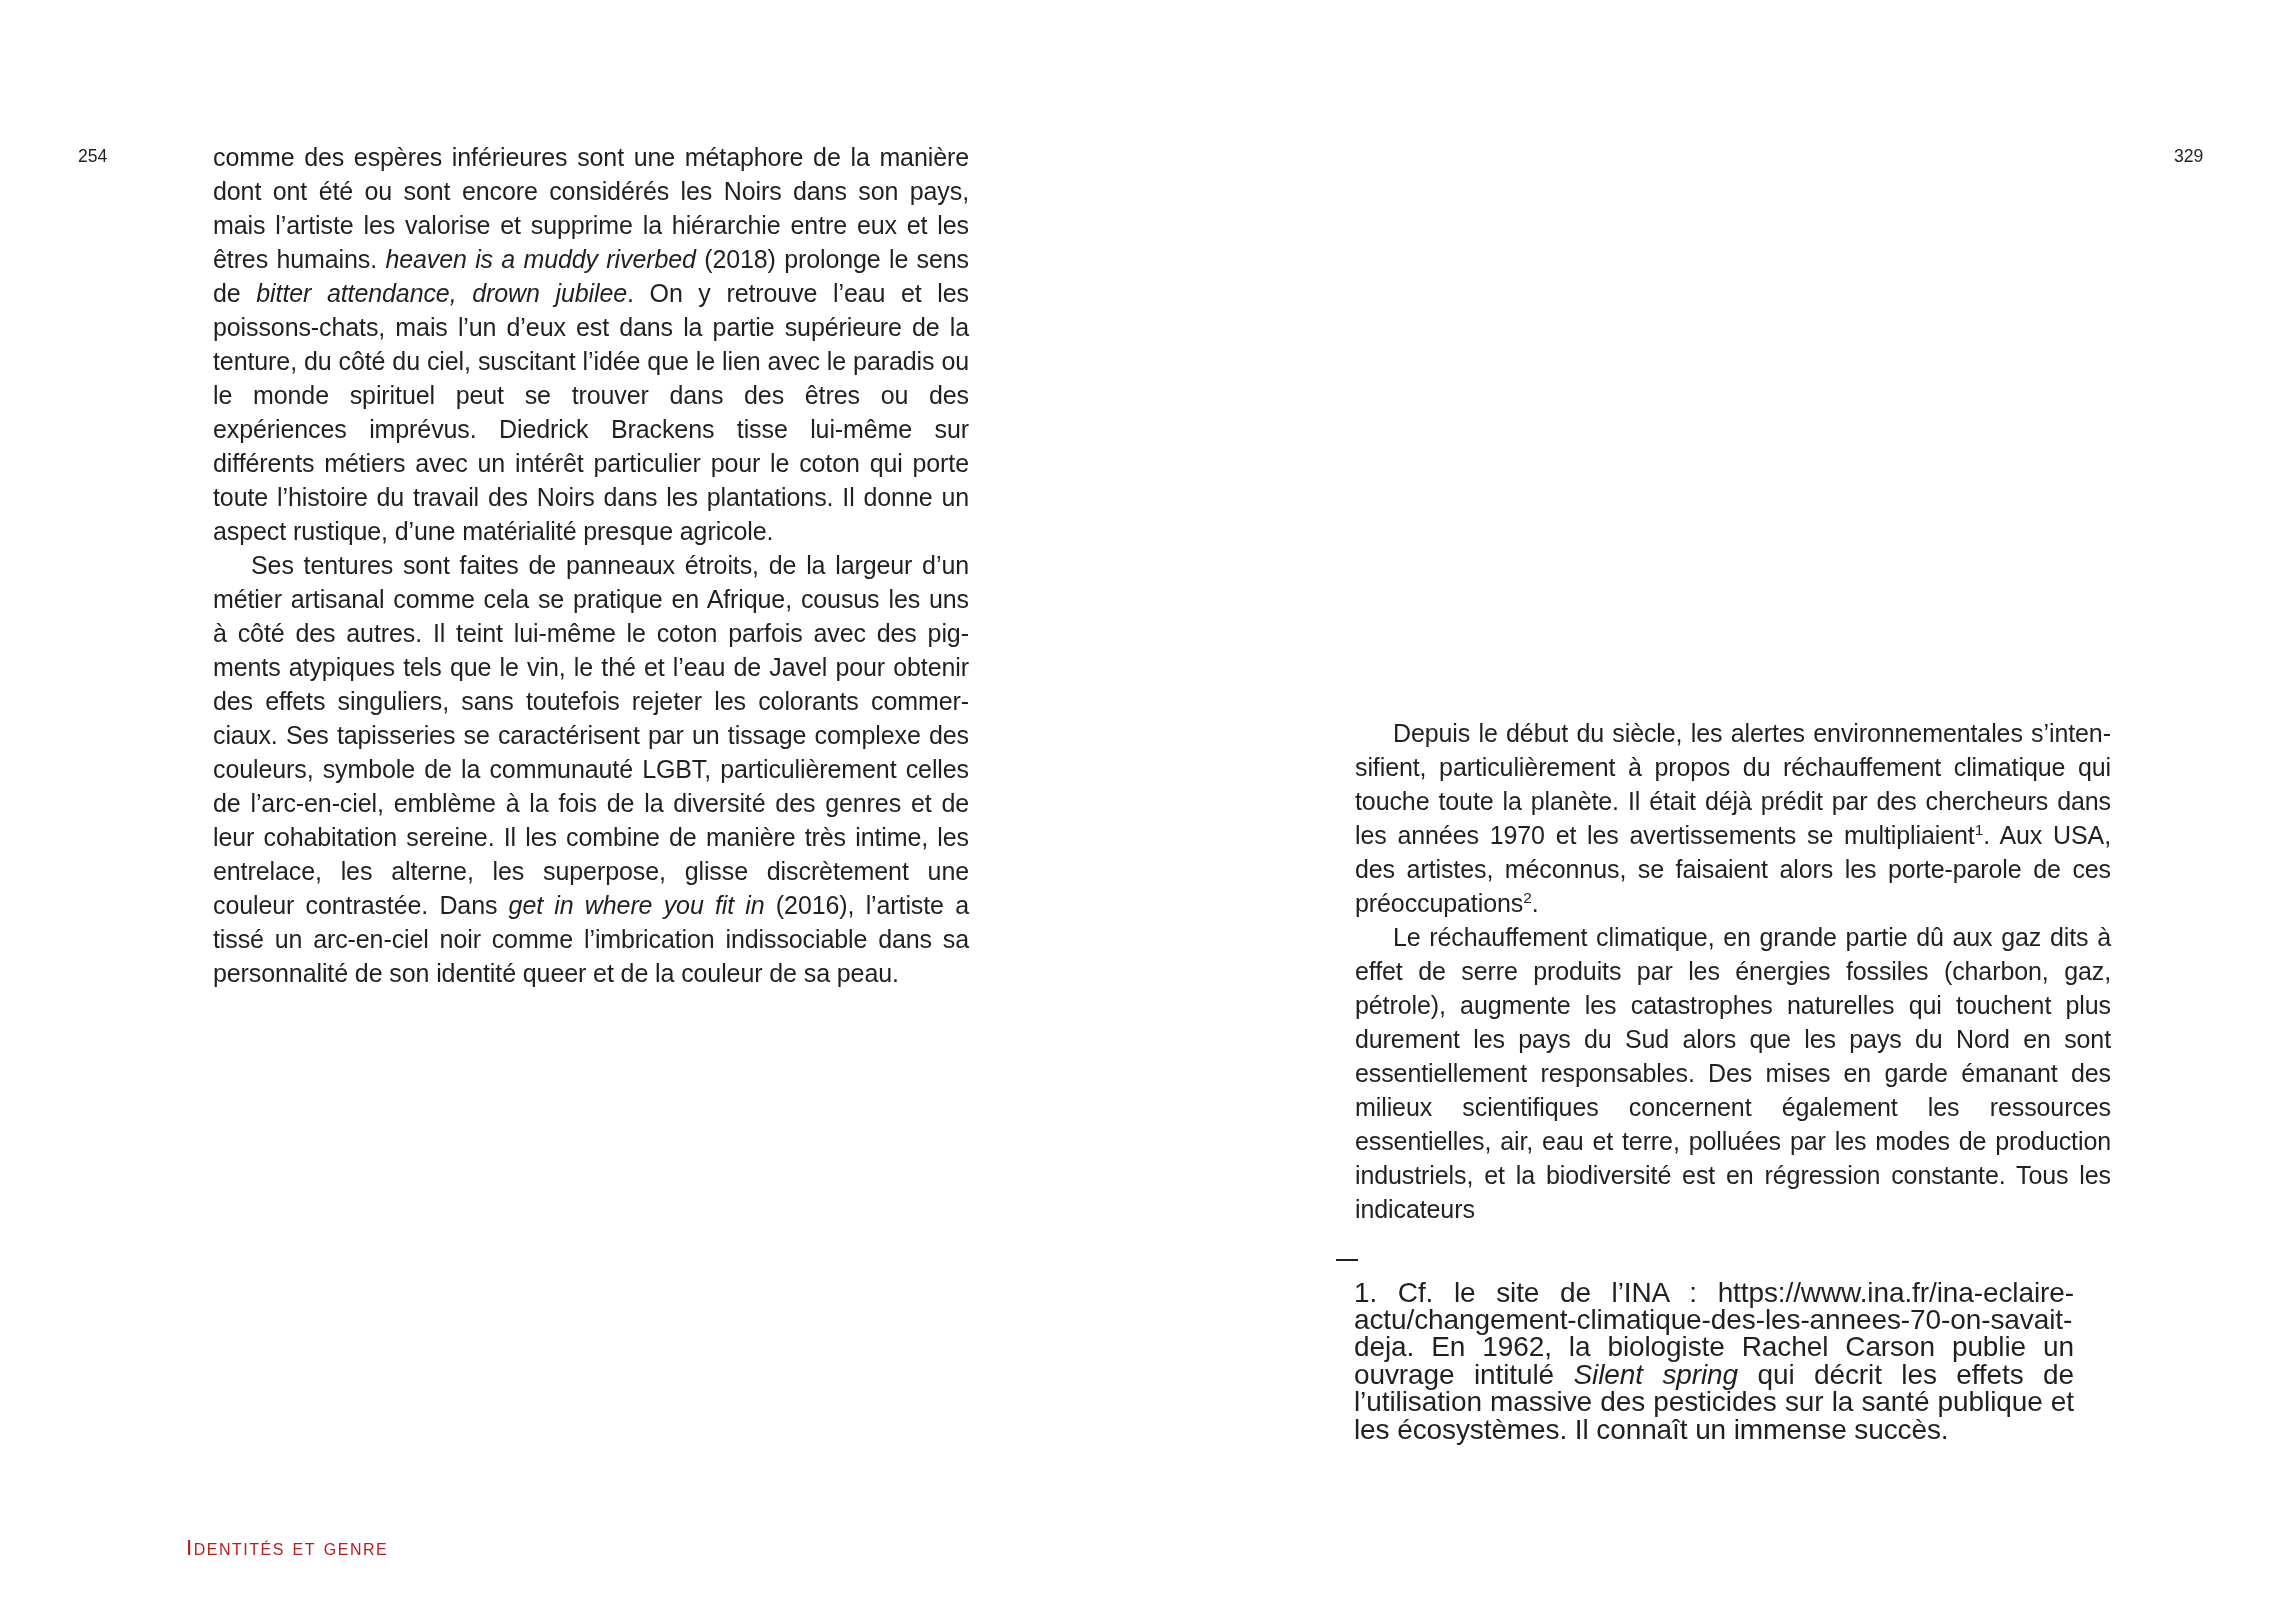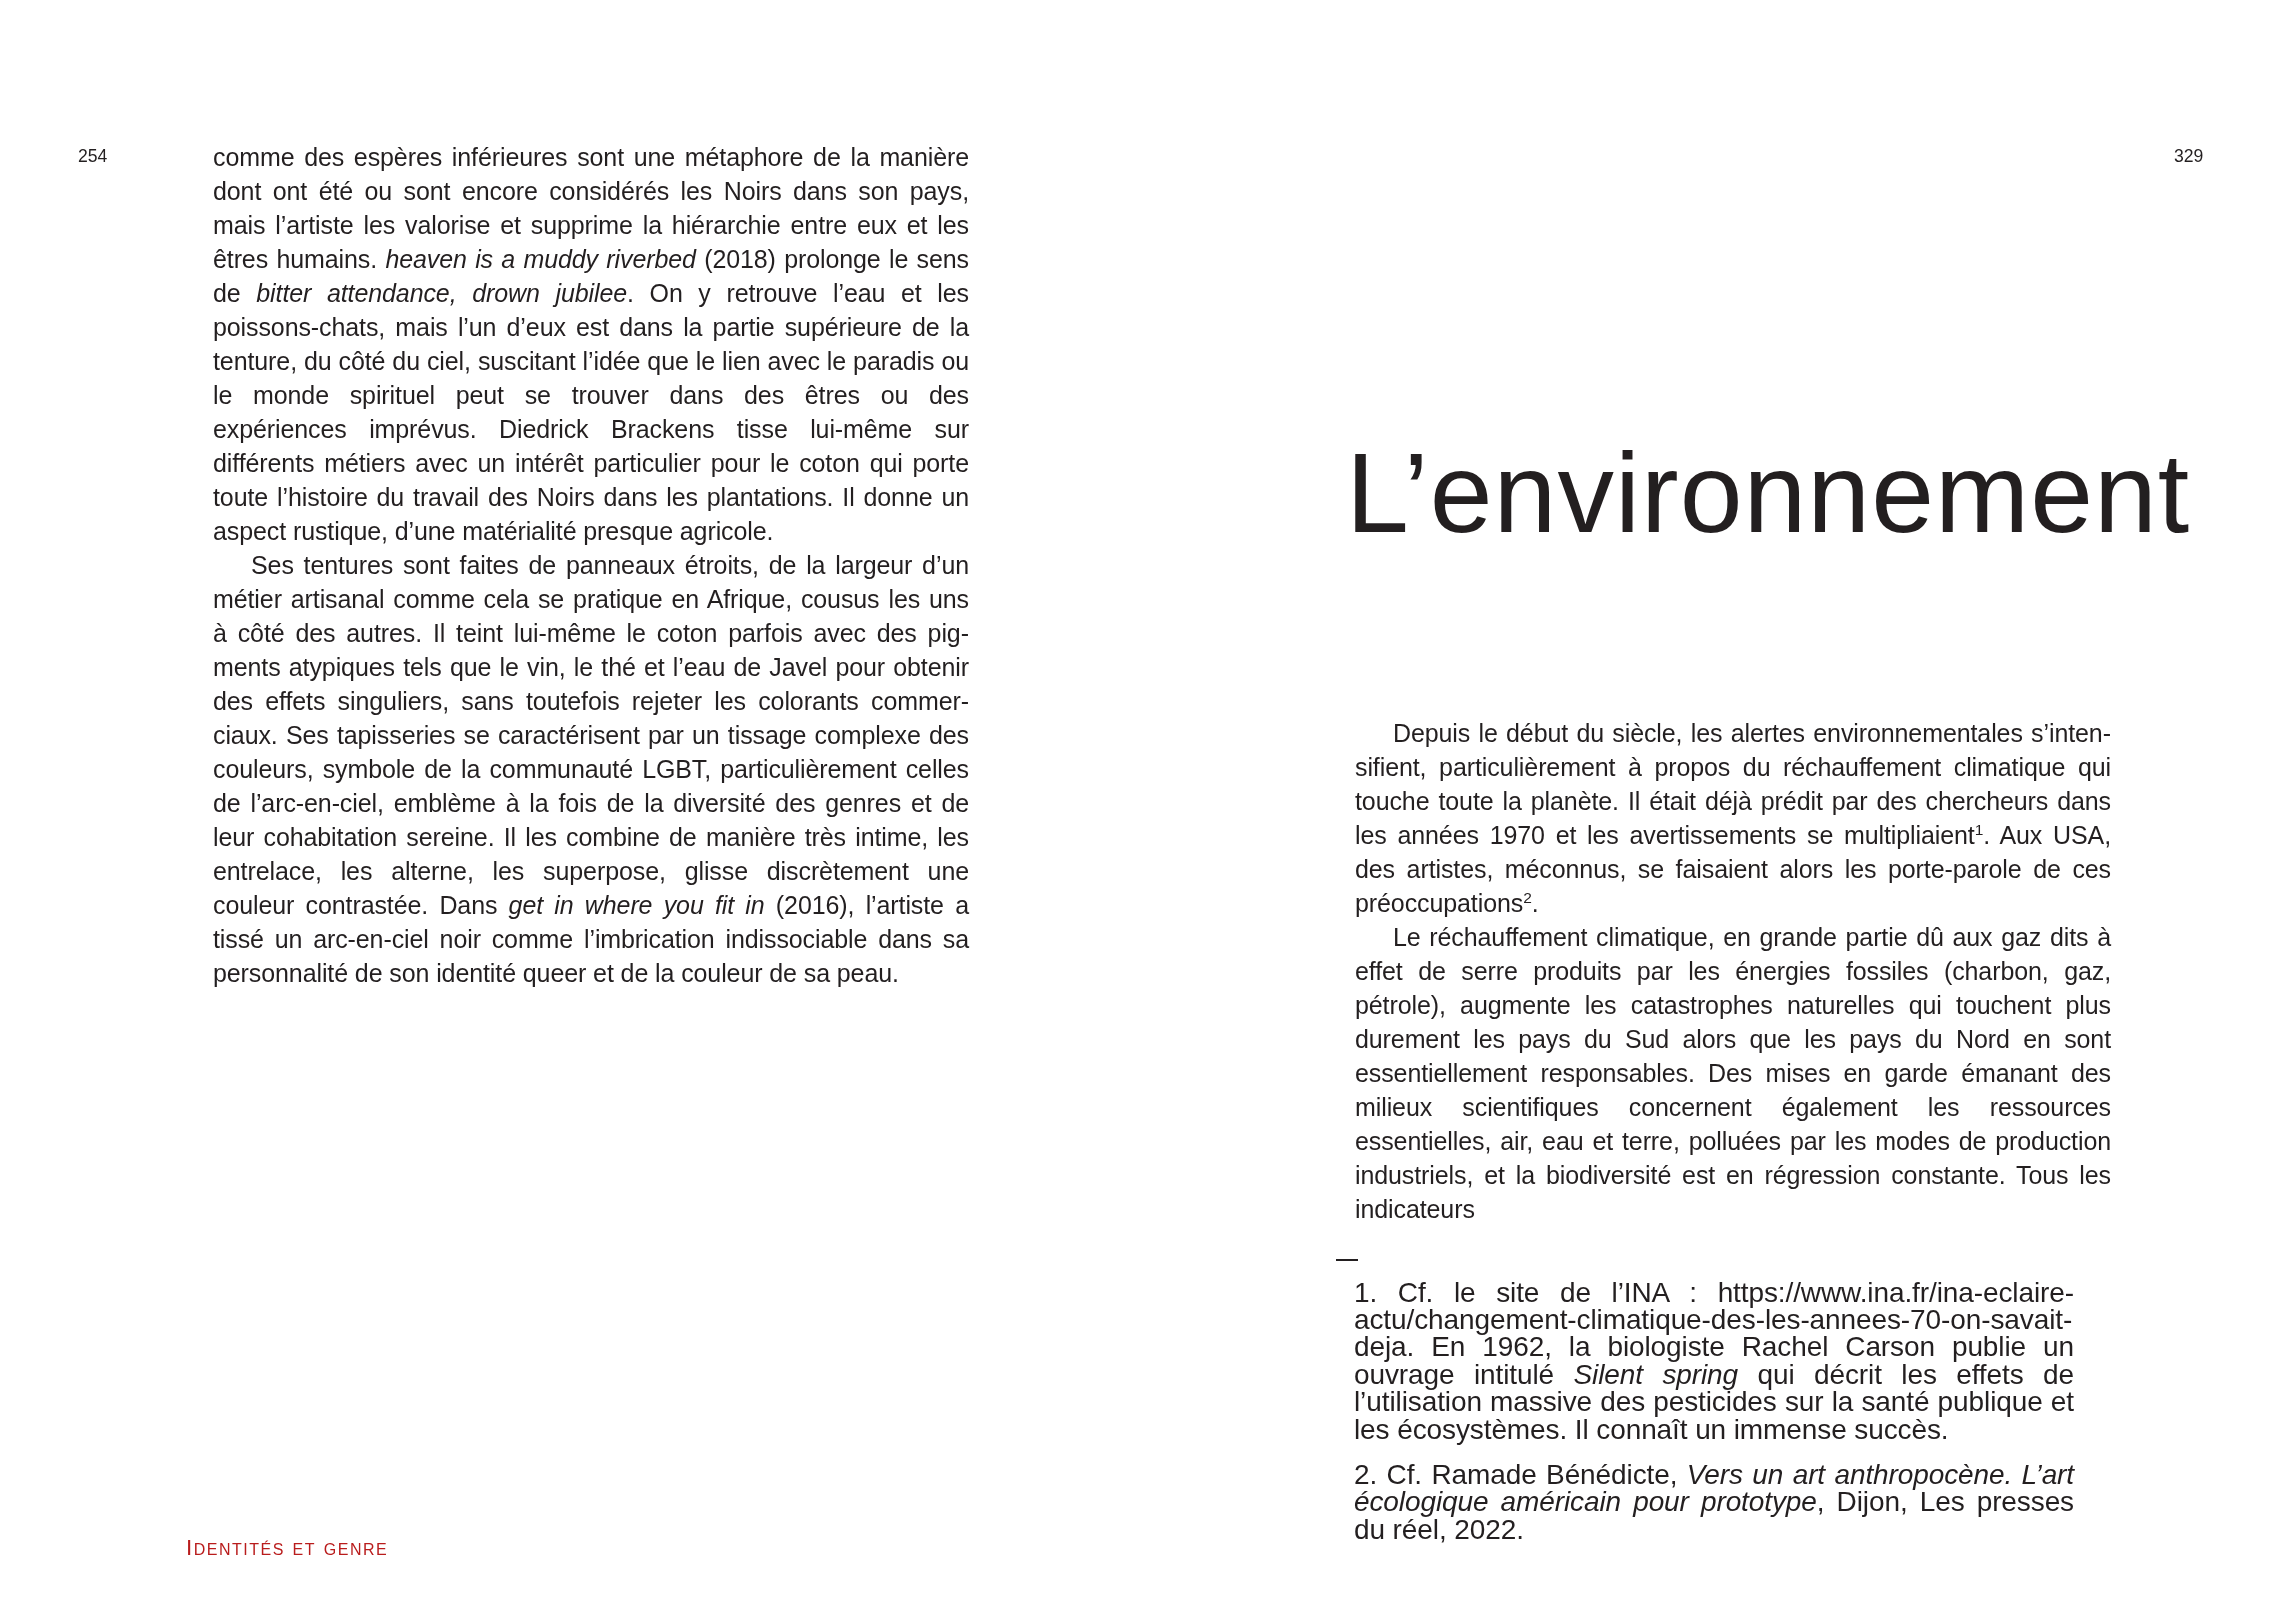--- a/index.html
+++ b/index.html
@@ -128,26 +128,24 @@
     <p class="body indent"><span>Ses tentures sont faites de panneaux étroits, de la largeur d’un métier artisanal comme cela se pratique en Afrique, cousus les uns à côté des autres. Il teint lui-même le coton parfois avec des pig­ments atypiques tels que le vin, le thé et l’eau de Javel pour obtenir des effets singuliers, sans toutefois rejeter les colorants commer­ciaux. Ses tapisseries se caractérisent par un tissage complexe des couleurs, symbole de la communauté LGBT, particulièrement celles de l’arc-en-ciel, emblème à la fois de la diversité des genres et de leur cohabitation sereine. Il les combine de manière très intime, les entrelace, les alterne, les superpose, glisse discrètement une couleur contrastée. Dans </span><em>get in where you fit in</em><span> (2016), l’artiste a tissé un arc-en-ciel noir comme l’imbrication indissociable dans sa personnalité de son identité queer et de la couleur de sa peau.</span></p>
   </div>
 
 
   <div class="running-head">Identités et genre</div>
 </div>
 
 <div class="page page-right">
   <div class="page-number pn-right">329</div>
 
-  <h1 class="chapter-title">L’environnement</h1>
 
   <div class="column col-right">
     <p class="body indent"><span>Depuis le début du siècle, les alertes environnementales s’inten­sifient, particulièrement à propos du réchauffement climatique qui touche toute la planète. Il était déjà prédit par des chercheurs dans les années 1970 et les avertissements se multipliaient</span><sup class="note-plain">1</sup><span>. Aux USA, des artistes, méconnus, se faisaient alors les porte-parole de ces préoccupations</span><sup class="note-plain">2</sup><span>.</span></p>
     <p class="body indent"><span>Le réchauffement climatique, en grande partie dû aux gaz dits à effet de serre produits par les énergies fossiles (charbon, gaz, pétrole), augmente les catastrophes naturelles qui touchent plus durement les pays du Sud alors que les pays du Nord en sont essen­tiellement responsables. Des mises en garde émanant des milieux scientifiques concernent également les ressources essentielles, air, eau et terre, polluées par les modes de production industriels, et la biodiversité est en régression constante. Tous les indicateurs</span></p>
   </div>
 
   <div class="footnotes fn-right">
     <div class="fn-rule"></div>
     <p class="fn"><span>1. Cf. le site de l’INA : https://www.ina.fr/ina-eclaire-actu/changement-clima­tique-des-les-annees-70-on-savait-deja. En 1962, la biologiste Rachel Carson publie un ouvrage intitulé </span><em>Silent spring</em><span> qui décrit les effets de l’utilisation massive des pesticides sur la santé publique et les écosystèmes. Il connaît un immense succès.</span></p>
-    <p class="fn"><span>2. Cf. Ramade Bénédicte, </span><em>Vers un art anthropocène. L’art écologique américain pour prototype</em><span>, Dijon, Les presses du réel, 2022.</span></p>
   </div>
 </div>
 
 
 </body></html>

